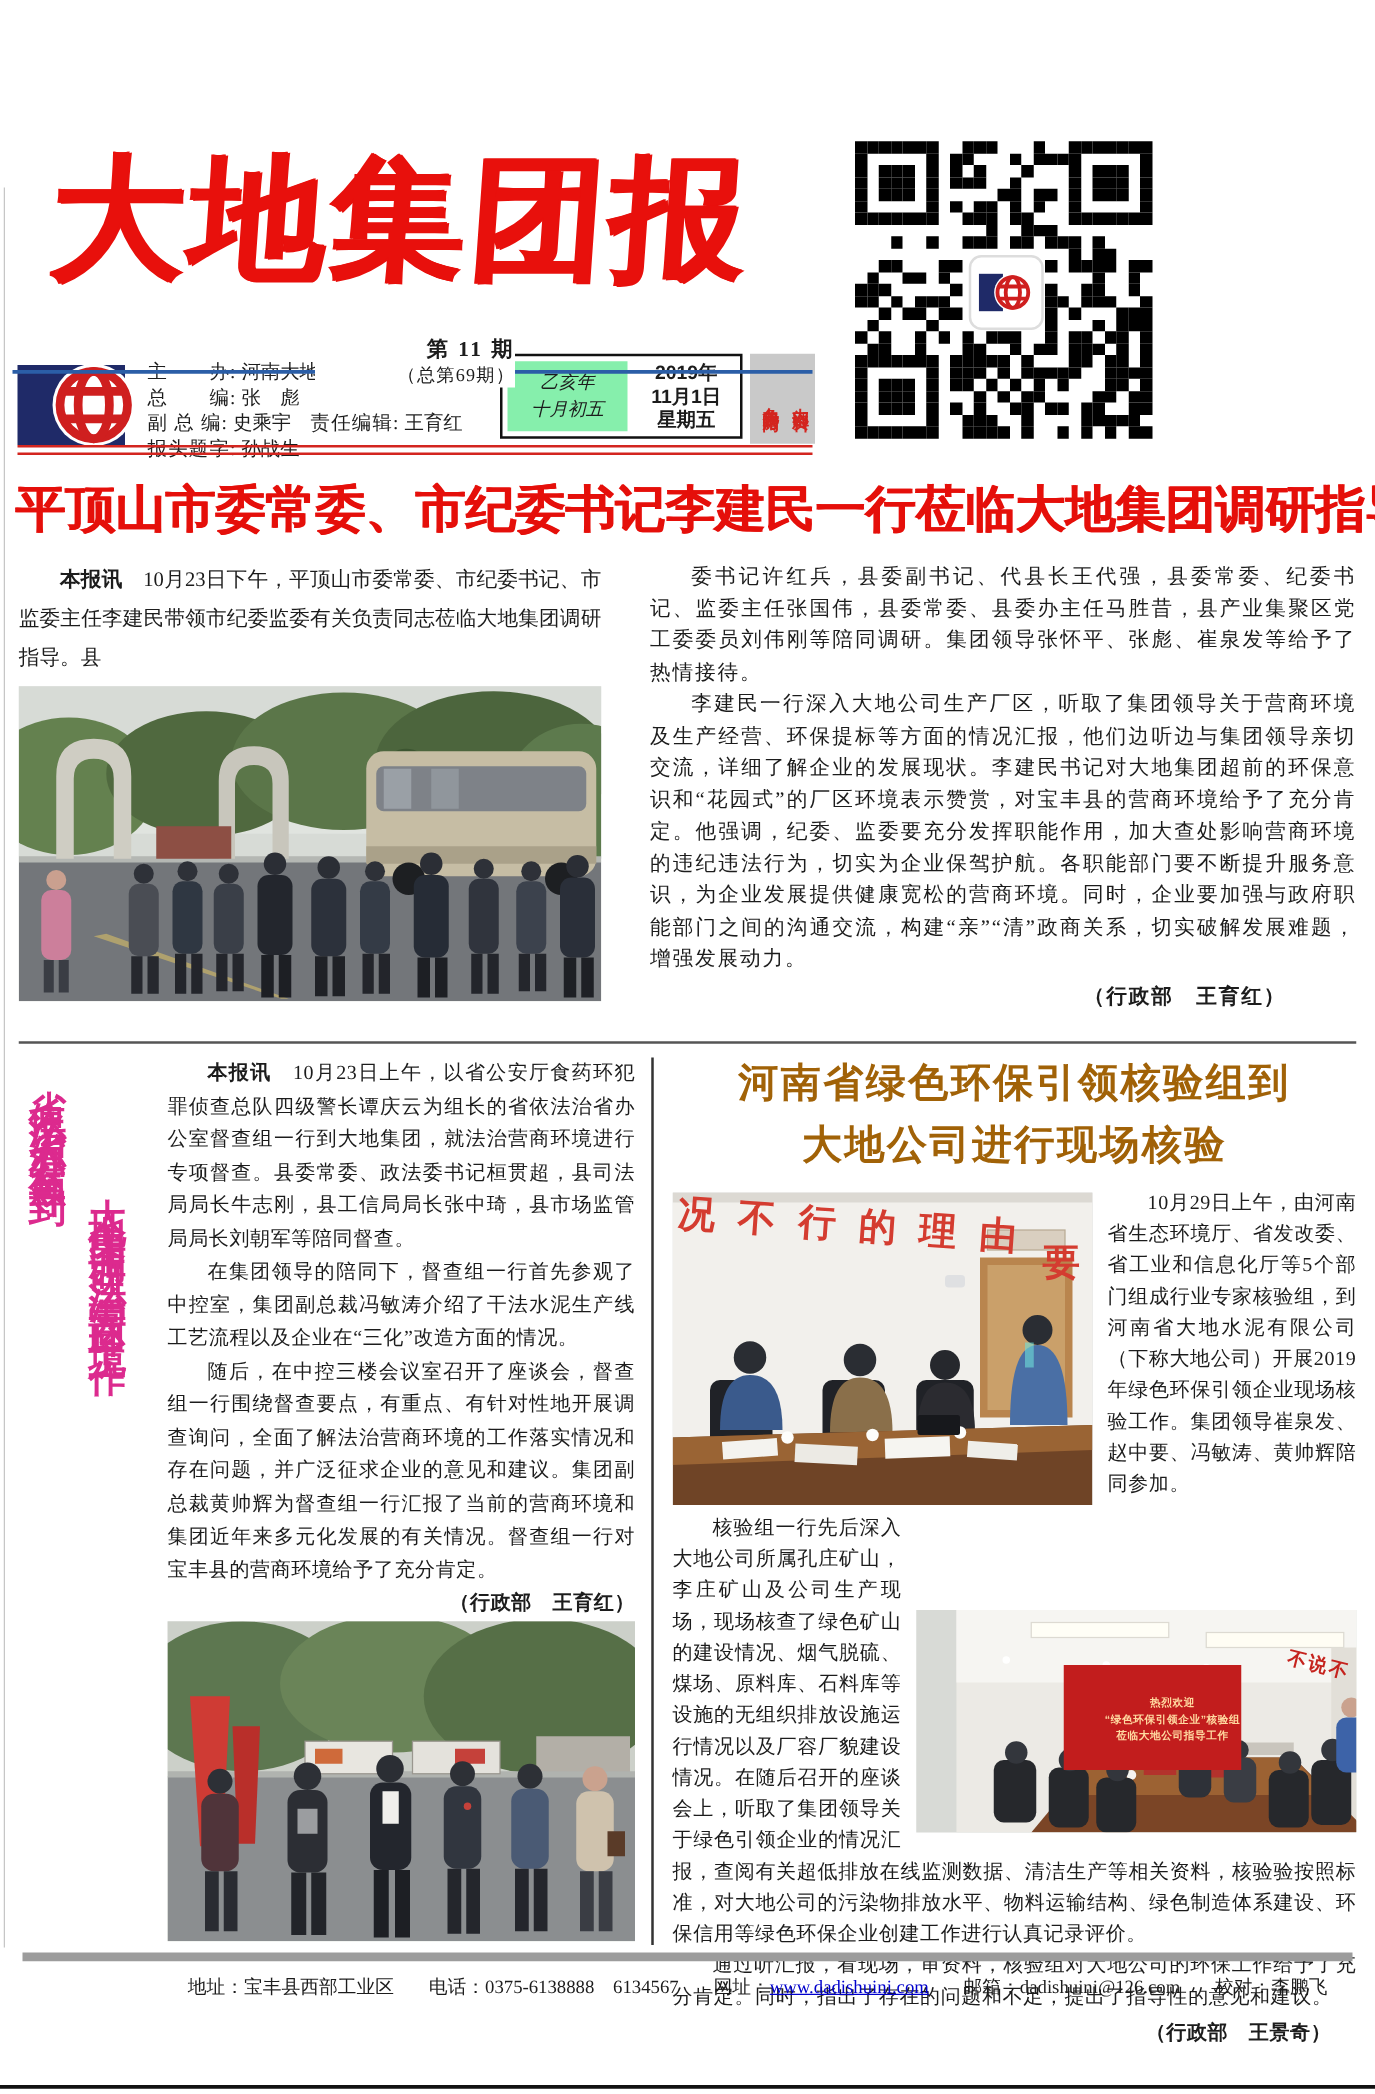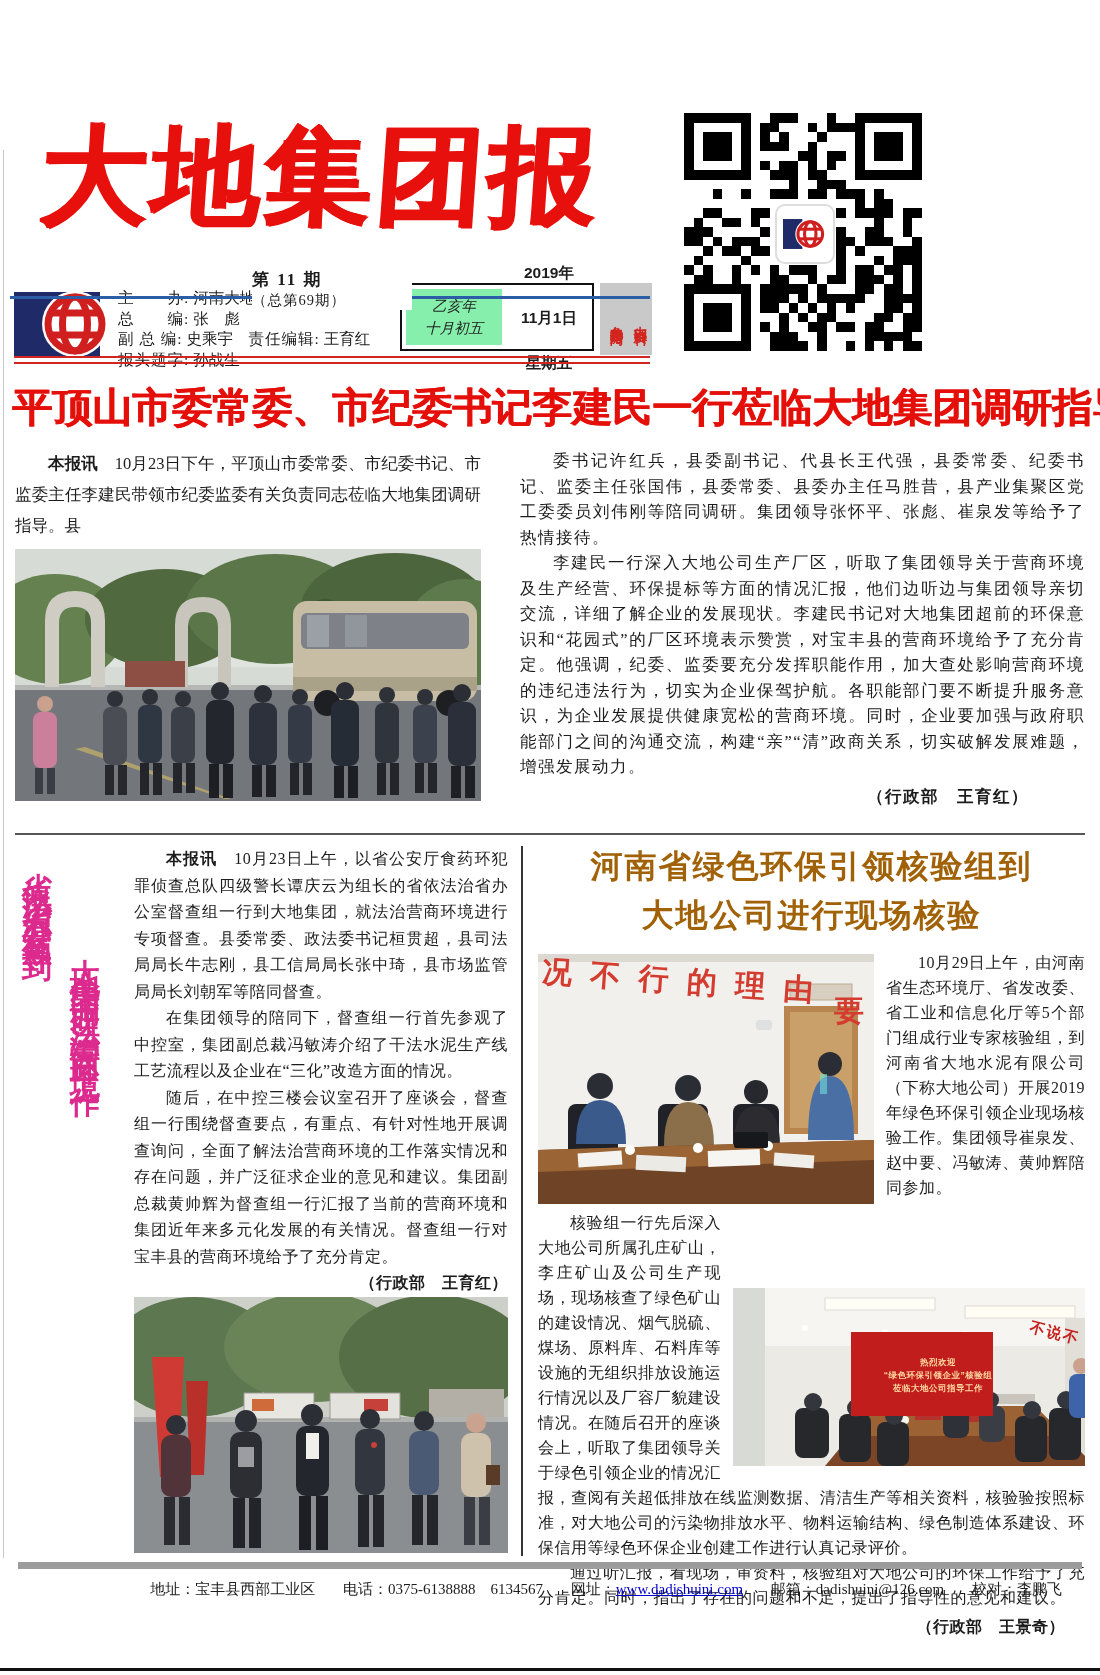--- a/index.html
+++ b/index.html
@@ -4,34 +4,34 @@
 <style>
   html,body{margin:0;padding:0;background:#fff;}
   #page{position:relative;width:1100px;height:1675px;background:#fff;overflow:hidden;
         font-family:"Liberation Serif","DejaVu Serif",serif;color:#1c1c1c;}
   .abs{position:absolute;}
   
   #left-edge{left:3px;top:150px;width:1px;height:1408px;background:#c6c6c6;}
   #masthead-title{left:30px;top:92px;width:580px;height:175px;text-align:center;
     font-size:108px;font-weight:900;color:#e8100c;letter-spacing:4px;line-height:170px;
     transform:skewX(-4deg);text-shadow:2px 1px 0 #e8100c,-1px 0 0 #e8100c;white-space:nowrap;}
-  #issue-block{left:252px;top:268px;width:160px;text-align:left;background:#fff;z-index:3;}
+  #issue-block{left:252px;top:268px;width:160px;text-align:right;background:#fff;z-index:3;}
   #issue-no{font-size:17px;font-weight:bold;letter-spacing:2px;}
   #issue-total{font-size:14.5px;letter-spacing:1px;}
   #blue-rule{left:10px;top:296px;width:640px;height:3px;background:#2b5ea7;z-index:1;}
   #brand-logo{left:14px;top:292px;width:100px;height:64px;}
   #brand-navy{position:absolute;left:0;top:0;width:86px;height:64px;background:#1f2a68;}
   #brand-globe{position:absolute;left:26px;top:-3px;width:70px;height:70px;}
   #masthead-info{left:118px;top:288px;width:300px;font-size:15.5px;line-height:20.5px;white-space:nowrap;}
   #masthead-info .lbl{letter-spacing:1px;}
   #date-box{left:400px;top:283px;width:190px;height:64px;border:2px solid #111;display:flex;align-items:stretch;}
   #lunar-box{margin:4px;width:96px;background:#86efac;display:flex;flex-direction:column;justify-content:center;
     text-align:center;font-size:14.5px;line-height:22px;font-style:italic;}
   #greg-box{flex:1;display:flex;flex-direction:column;justify-content:center;text-align:center;
-    font-weight:bold;font-size:15.5px;line-height:19px;font-family:"Liberation Sans",sans-serif;gap:26px;}
+    font-weight:bold;font-size:15.5px;line-height:19px;font-family:"Liberation Sans",sans-serif;}
   #notice-box{left:600px;top:283px;width:52px;height:70px;background:#c9c9c9;color:#d3251f;
     writing-mode:vertical-rl;font-size:13.5px;font-weight:bold;line-height:24px;
     text-align:center;letter-spacing:2px;padding:1px 0;}
   #red-double{left:14px;top:356px;width:636px;height:4px;border-top:2px solid #d3251f;border-bottom:2px solid #d3251f;}
   
   #qr-box{left:683px;top:112px;width:240px;height:240px;background:#fff;}
   #qr-grid{position:absolute;left:1px;top:1px;display:grid;grid-template-columns:repeat(25,9.5px);grid-auto-rows:9.5px;}
   #qr-grid div{width:9.5px;height:9.5px;}
   .qb{background:#000;}
   #qr-logo{position:absolute;left:92px;top:92px;width:56px;height:56px;background:#fff;border:2px solid #ddd;

